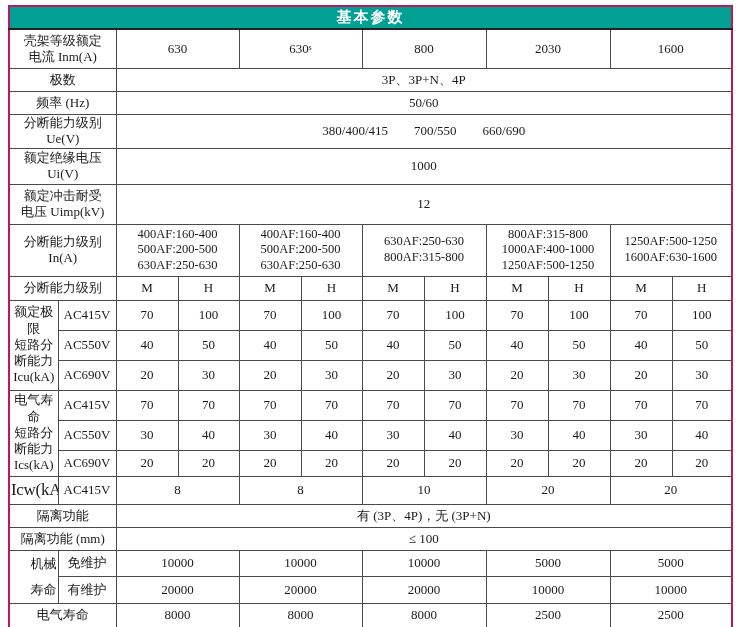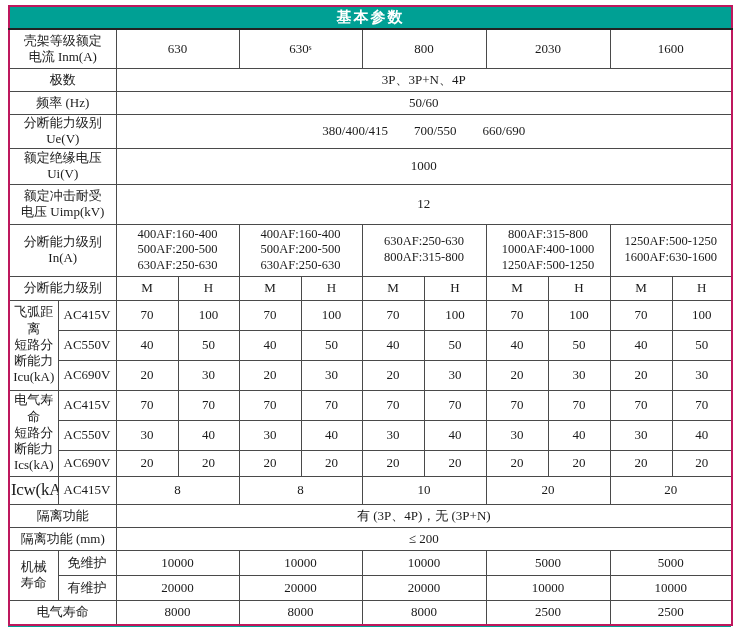--- a/index.html
+++ b/index.html
@@ -6,21 +6,21 @@
   body{width:739px;height:627px;font-family:"Liberation Serif","DejaVu Serif",serif;color:#1a1a1a;}
   .wrap{margin:5px 8px 0 8px;border-bottom:4px solid #00A094;}
   table{border-collapse:collapse;width:723px;table-layout:fixed;}
   td{border:1px solid #4a4a4a;text-align:center;vertical-align:middle;font-size:13px;padding:0 1px;overflow:hidden;}
   table{border:2px solid #be185d;}
   tr.titlebar td{background:#00A094;color:#ffffff;font-size:15px;font-weight:600;letter-spacing:2px;border-bottom:2px solid #222222;font-family:"Liberation Sans","DejaVu Sans",sans-serif;}
   .ml{white-space:pre-line;line-height:1.25;}
   .lab{font-size:13px;}
   .small{font-size:17px;letter-spacing:-0.3px;}
   .range{font-size:12.5px;}
-  .mechlab{line-height:16px;}
+  .mechlab{line-height:26px;text-align:right;}
 </style>
 </head>
 <body>
 
 <div class="wrap">
 <table>
   <colgroup>
     <col style="width:49px">
         <col style="width:58px">
     <col style="width:62px">
@@ -104,21 +104,21 @@
     <td>H</td>
     <td>M</td>
     <td>H</td>
     <td>M</td>
     <td>H</td>
     <td>M</td>
     <td>H</td>
   </tr>
 
   <tr style="height:30px">
-    <td rowspan="3" class="lab ml">飞弧距离
+    <td rowspan="3" class="lab ml">额定极限
 短路分
 断能力
 Icu(kA)</td>
     <td class="lab">AC415V</td>
     <td>70</td>
     <td>100</td>
     <td>70</td>
     <td>100</td>
     <td>70</td>
     <td>100</td>
@@ -208,21 +208,21 @@
     <td colspan="2">20</td>
   </tr>
 
   <tr style="height:23px">
     <td colspan="2" class="lab">隔离功能</td>
     <td colspan="10">有 (3P、4P)，无 (3P+N)</td>
   </tr>
 
   <tr style="height:23px">
     <td colspan="2" class="lab">隔离功能 (mm)</td>
-    <td colspan="10">≤ 200</td>
+    <td colspan="10">≤ 100</td>
   </tr>
 
   <tr style="height:25px">
     <td rowspan="2" class="lab ml mechlab">机械
 寿命</td>
     <td class="lab">免维护</td>
     <td colspan="2">10000</td>
     <td colspan="2">10000</td>
     <td colspan="2">10000</td>
     <td colspan="2">5000</td>

